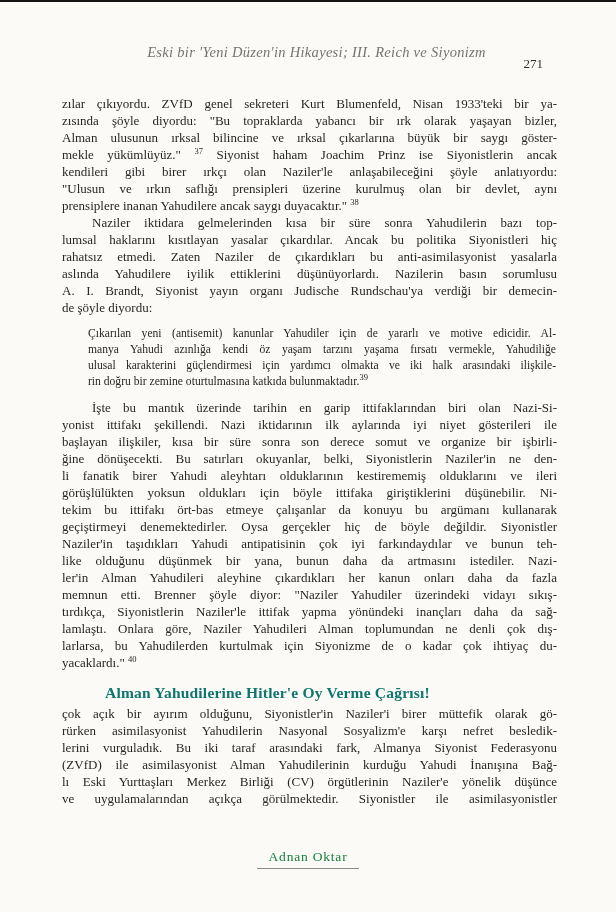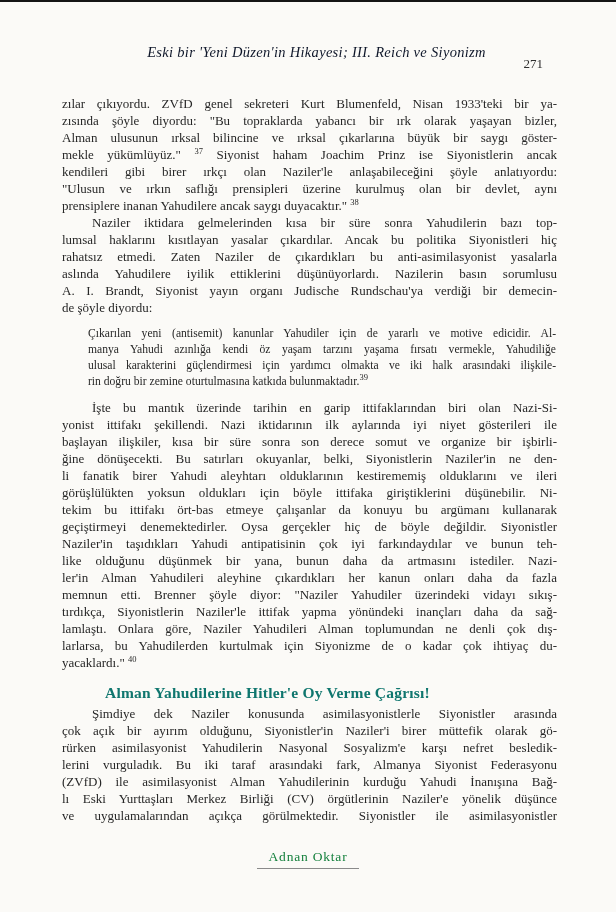--- a/index.html
+++ b/index.html
@@ -20,21 +20,21 @@
   .page-header {
     position: absolute;
     top: 44px; left: 62px; right: 59px;
     height: 20px;
   }
   .header-title {
     text-align: center;
     font-style: italic;
     font-size: 14.5px;
     letter-spacing: 0.3px;
-    color: #0f172a;
+    color: #737373;
     padding-left: 14px;
     white-space: nowrap;
   }
   .page-number {
     position: absolute;
     right: 14px; top: 12px;
     font-size: 13px;
     color: #2e2e2e;
   }
   .text-column {
@@ -135,21 +135,20 @@
         <div class="line">like olduğunu düşünmek bir yana, bunun daha da artmasını istediler. Nazi-</div>
         <div class="line">ler'in Alman Yahudileri aleyhine çıkardıkları her kanun onları daha da fazla</div>
         <div class="line">memnun etti. Brenner şöyle diyor: "Naziler Yahudiler üzerindeki vidayı sıkış-</div>
         <div class="line">tırdıkça, Siyonistlerin Naziler'le ittifak yapma yönündeki inançları daha da sağ-</div>
         <div class="line">lamlaştı. Onlara göre, Naziler Yahudileri Alman toplumundan ne denli çok dış-</div>
         <div class="line">larlarsa, bu Yahudilerden kurtulmak için Siyonizme de o kadar çok ihtiyaç du-</div>
         <div class="line no-just">yacaklardı." <sup>40</sup></div>
       </div>
       <div class="heading">Alman Yahudilerine Hitler'e Oy Verme Çağrısı!</div>
       <div class="para">
-        <div class="line indent">Şimdiye dek Naziler konusunda asimilasyonistlerle Siyonistler arasında</div>
         <div class="line">çok açık bir ayırım olduğunu, Siyonistler'in Naziler'i birer müttefik olarak gö-</div>
         <div class="line">rürken asimilasyonist Yahudilerin Nasyonal Sosyalizm'e karşı nefret besledik-</div>
         <div class="line">lerini vurguladık. Bu iki taraf arasındaki fark, Almanya Siyonist Federasyonu</div>
         <div class="line">(ZVfD) ile asimilasyonist Alman Yahudilerinin kurduğu Yahudi İnanışına Bağ-</div>
         <div class="line">lı Eski Yurttaşları Merkez Birliği (CV) örgütlerinin Naziler'e yönelik düşünce</div>
         <div class="line">ve uygulamalarından açıkça görülmektedir. Siyonistler ile asimilasyonistler</div>
       </div>
     </div>
 
   <div class="page-footer">

